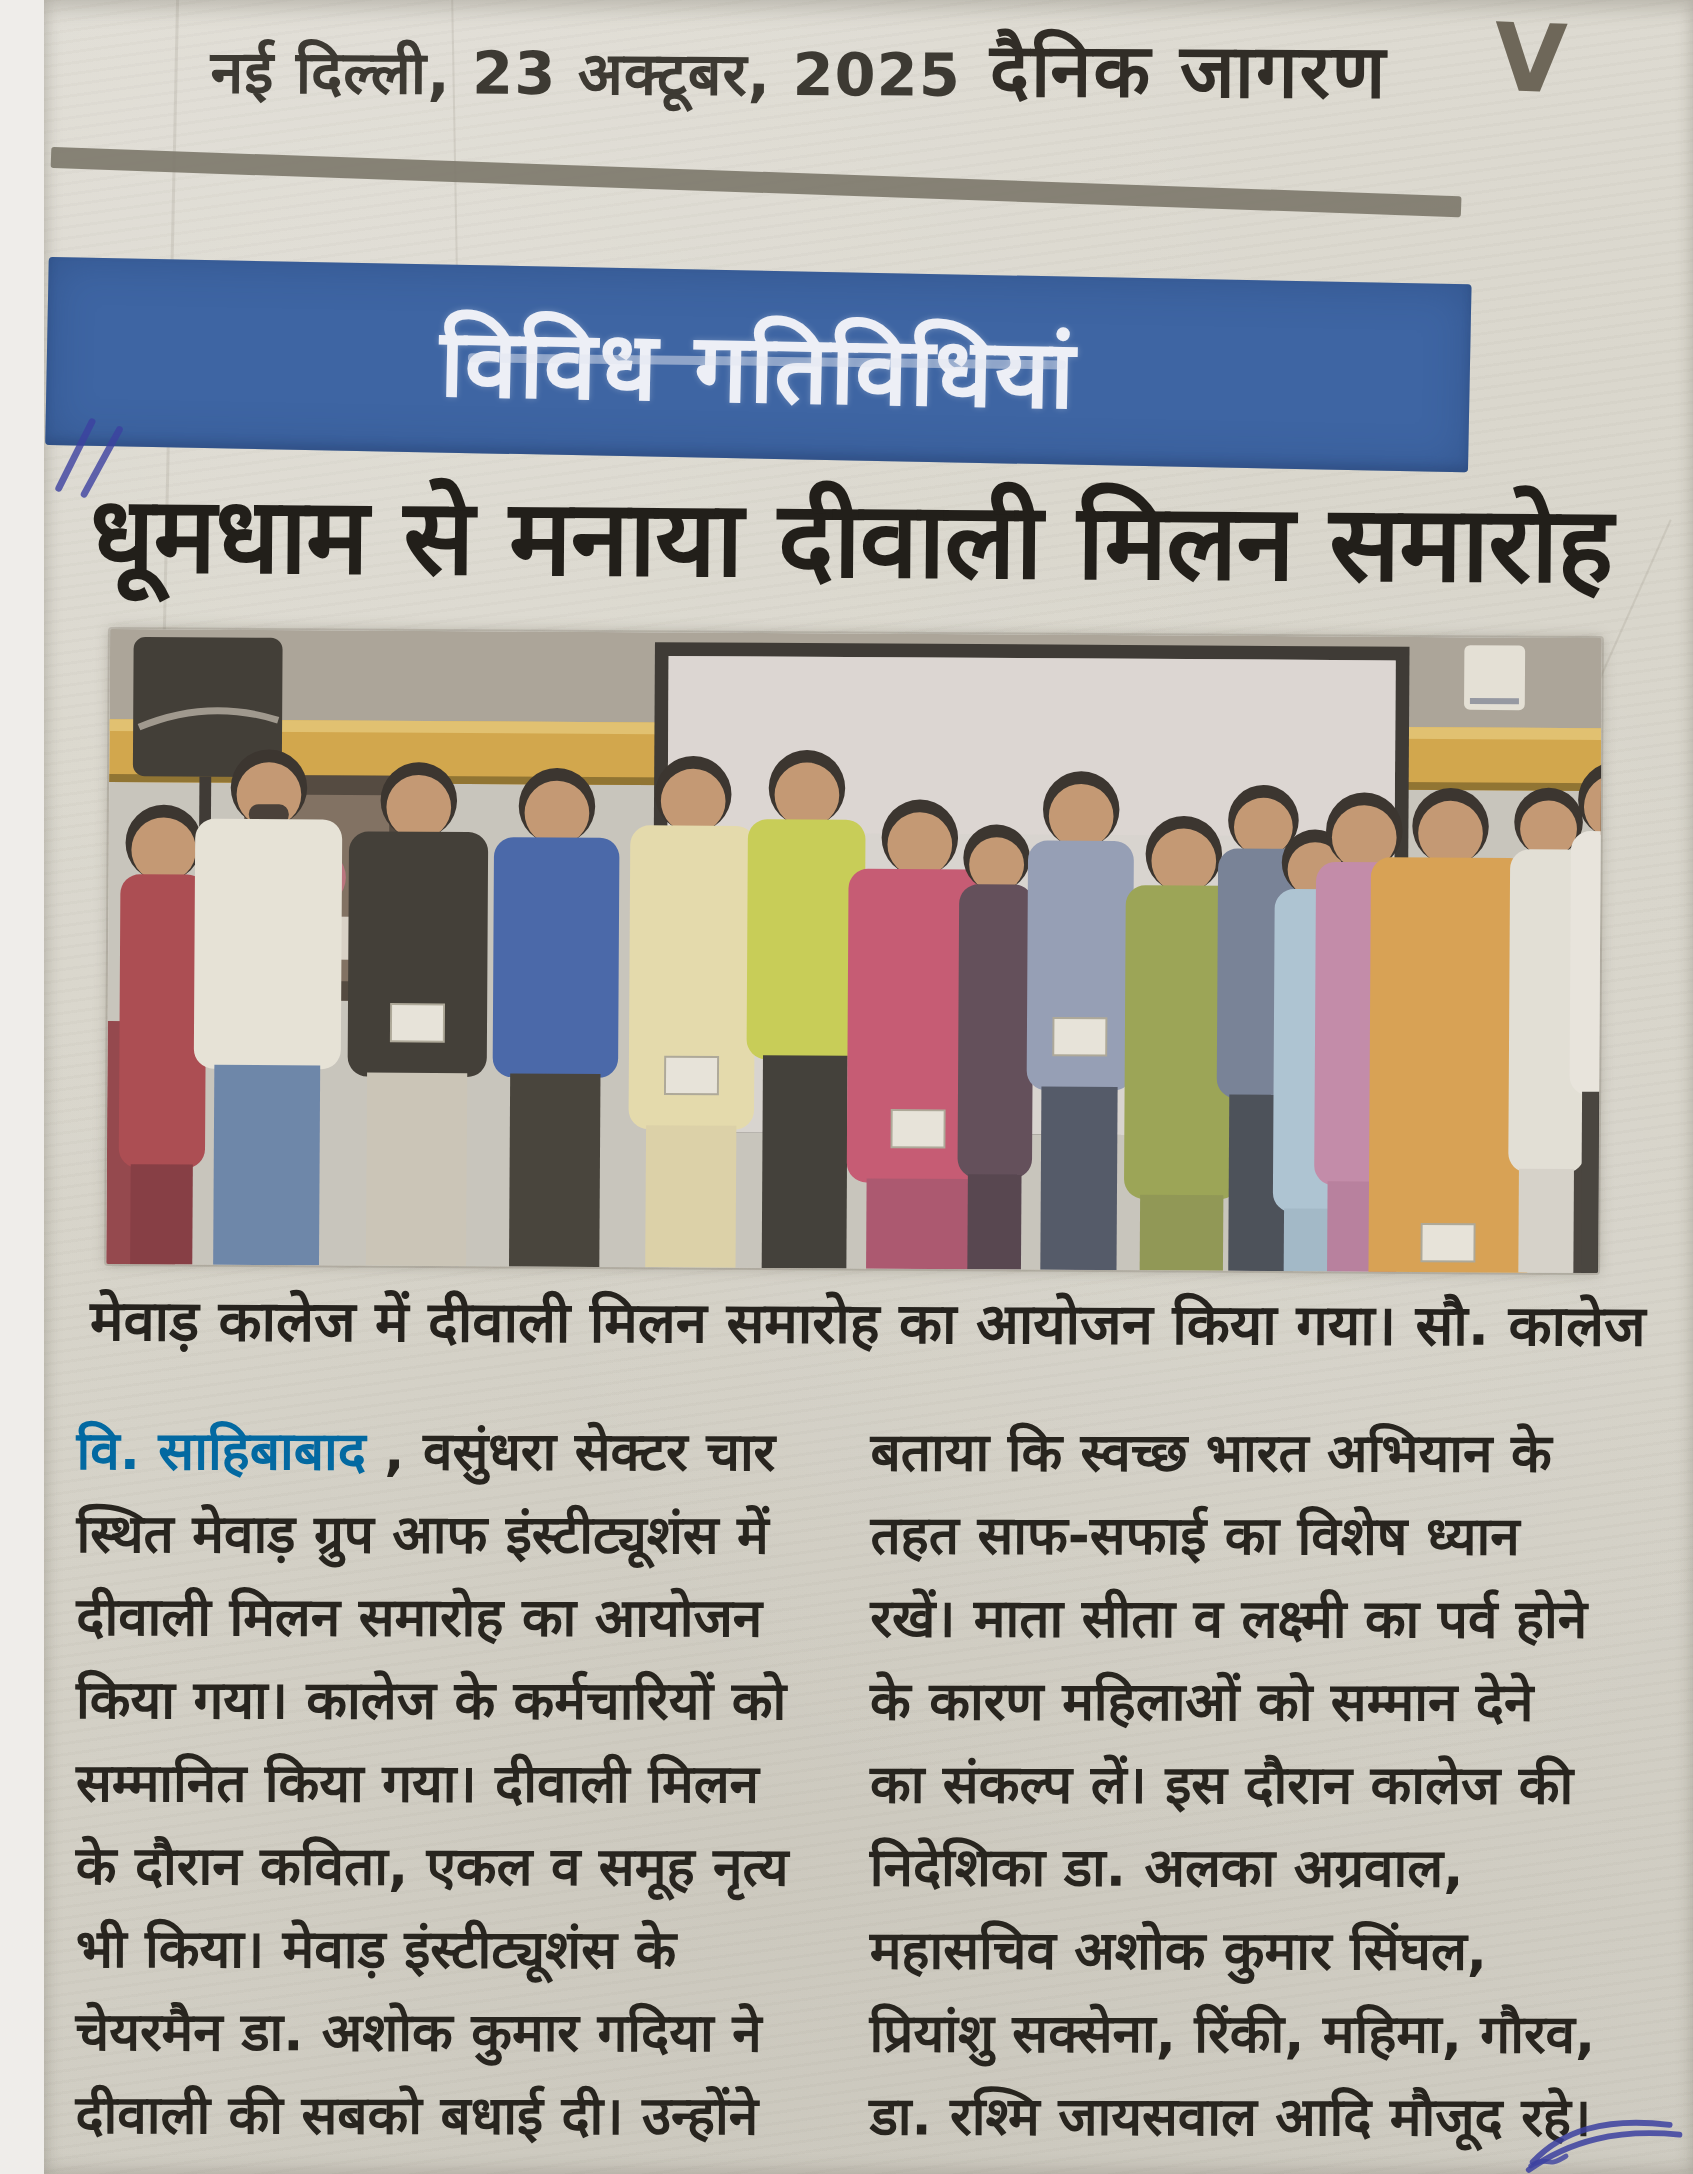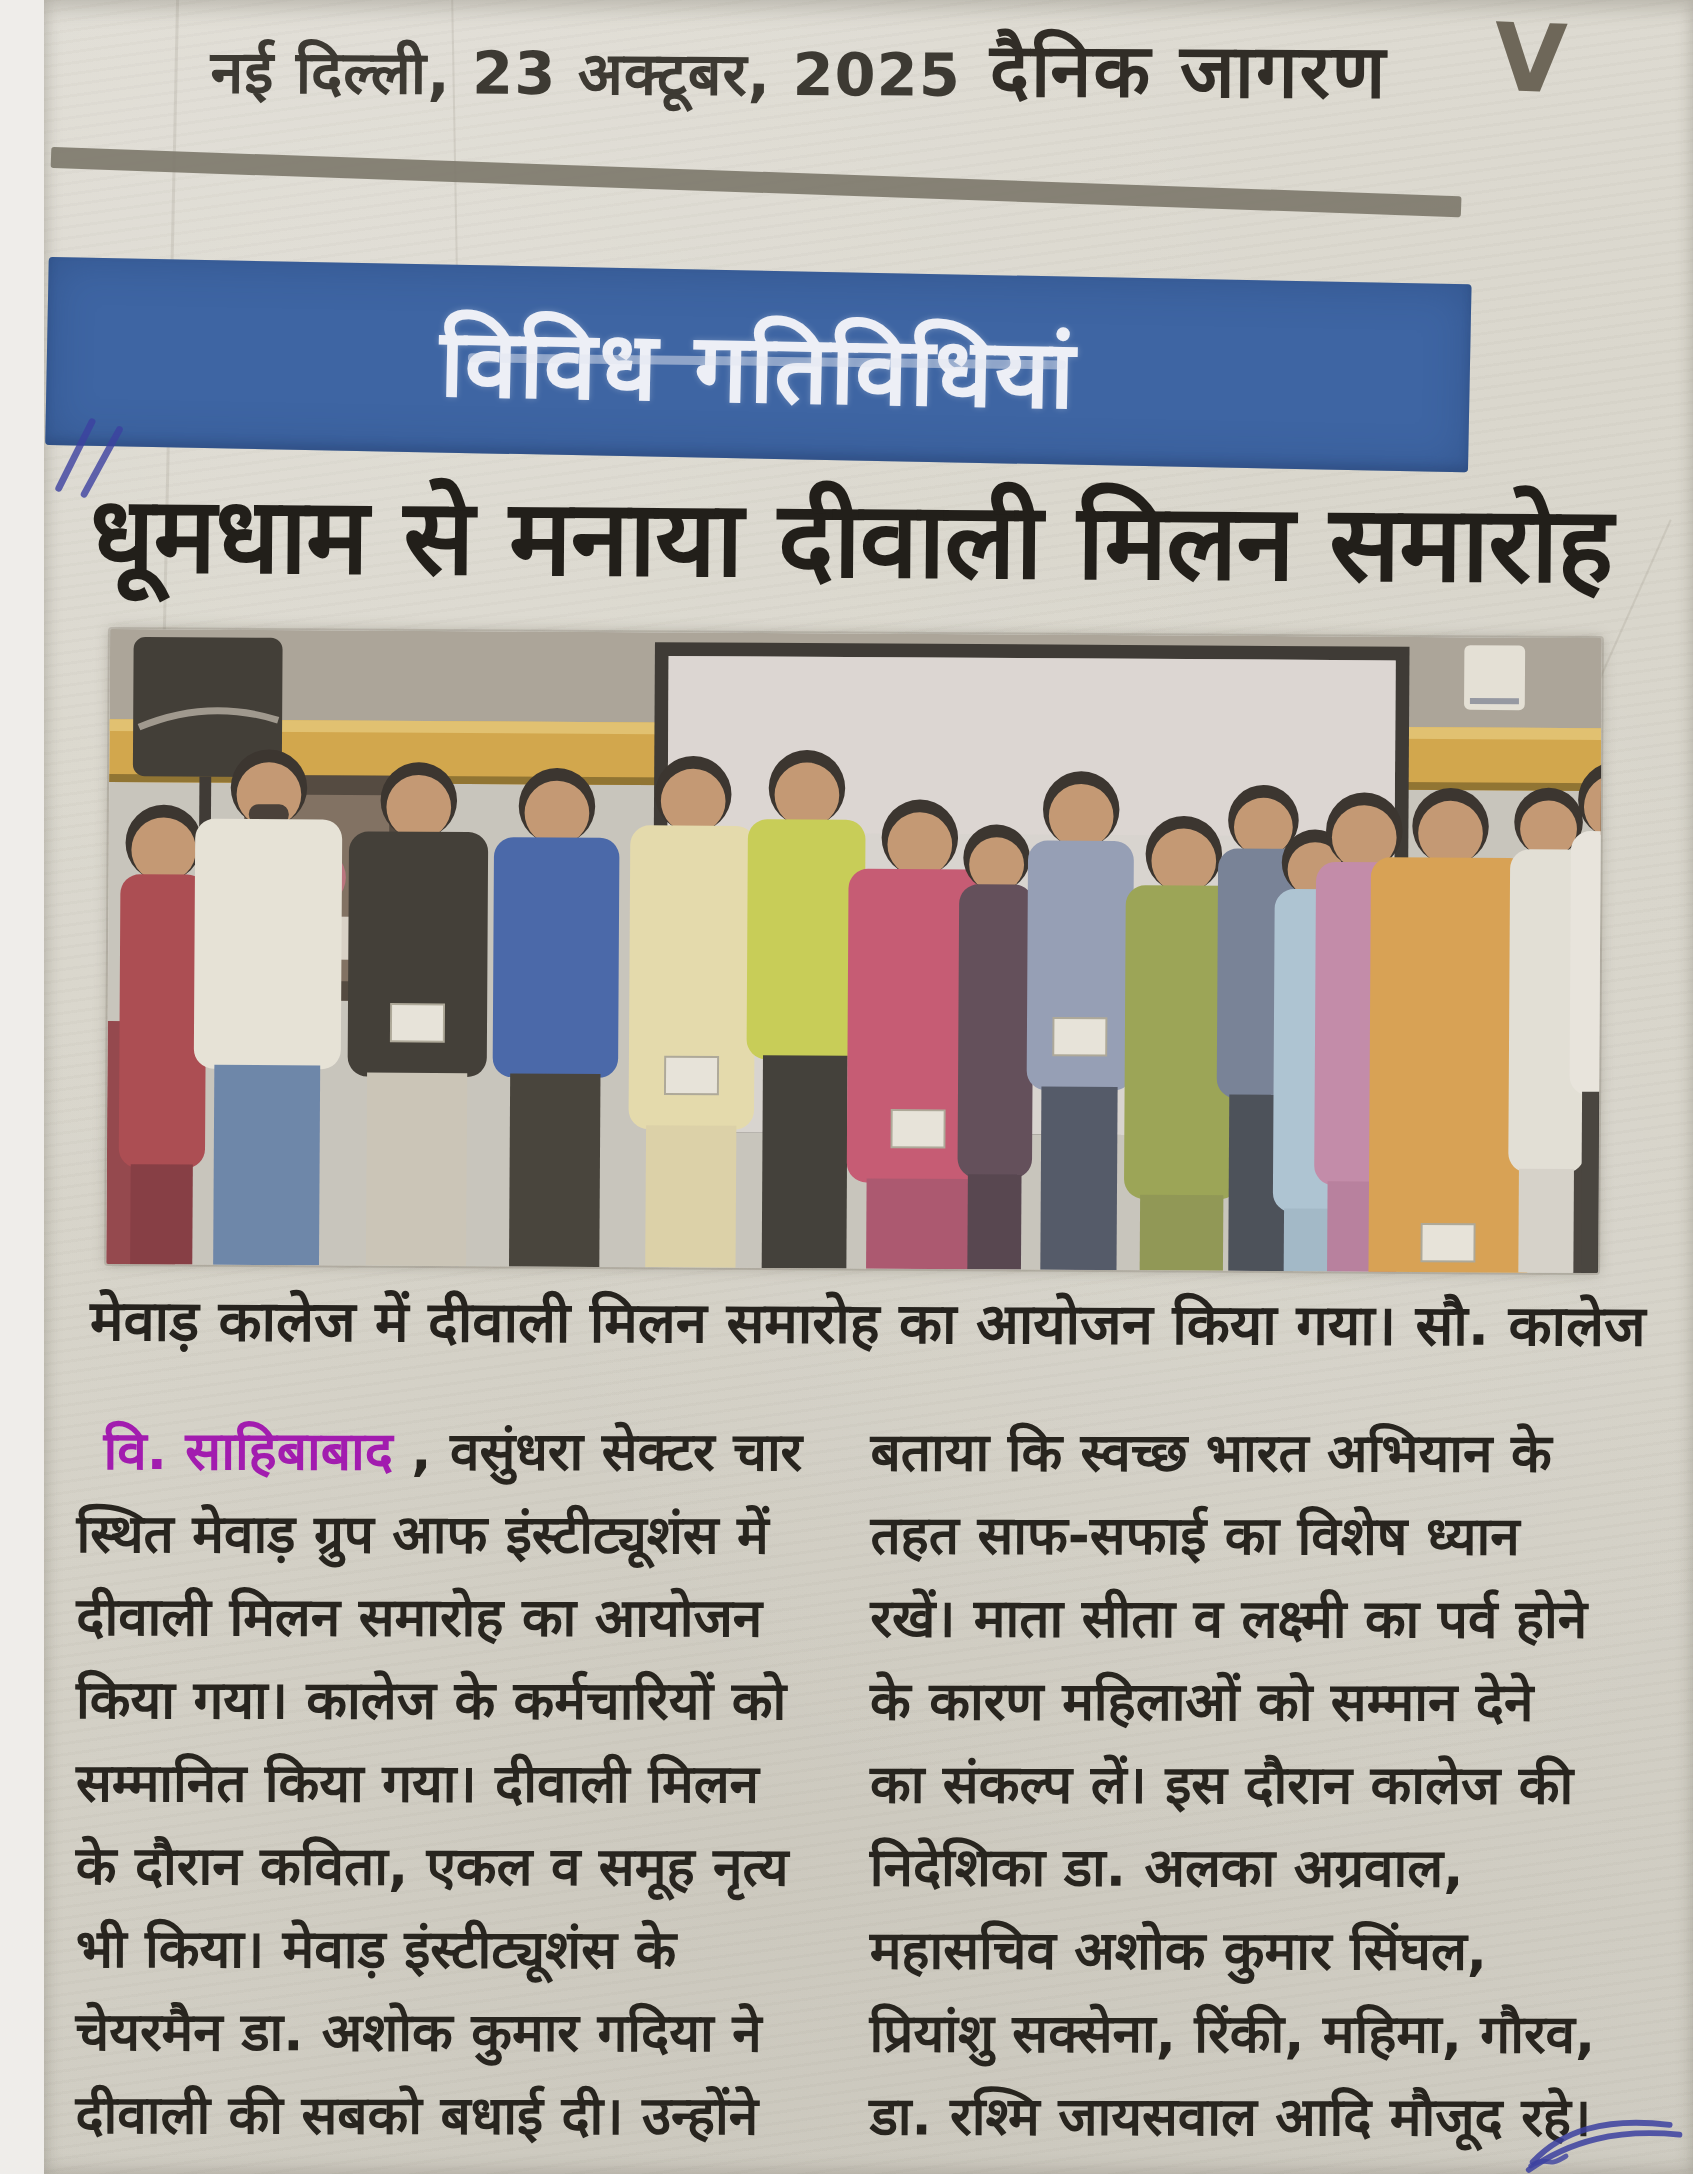--- a/index.html
+++ b/index.html
@@ -86,21 +86,21 @@
   
   .columns{
     position:absolute;left:76px;top:1409px;width:1598px;
     display:flex;gap:0;transform:rotate(.1deg);transform-origin:left center;
   }
   .col{width:794px;flex:0 0 794px;}
   .col.right{flex:0 0 804px;width:804px;}
   .col .bline,.col .first-line{
     font-size:53px;line-height:83px;font-weight:600;color:#28251f;white-space:nowrap;
   }
-  .col .lead{font-weight:900;color:#a21caf;margin-left:27px;}
+  .col .lead{font-weight:900;color:#0369a1;}
   .pen-scribble{position:absolute;left:1521px;top:2105px;}
 </style>
 </head>
 <body>
 
 <div class="stage">
   <div class="paper">
     <div class="crease v1"></div>
     <div class="crease v2"></div>
     <div class="crease d1"></div>

